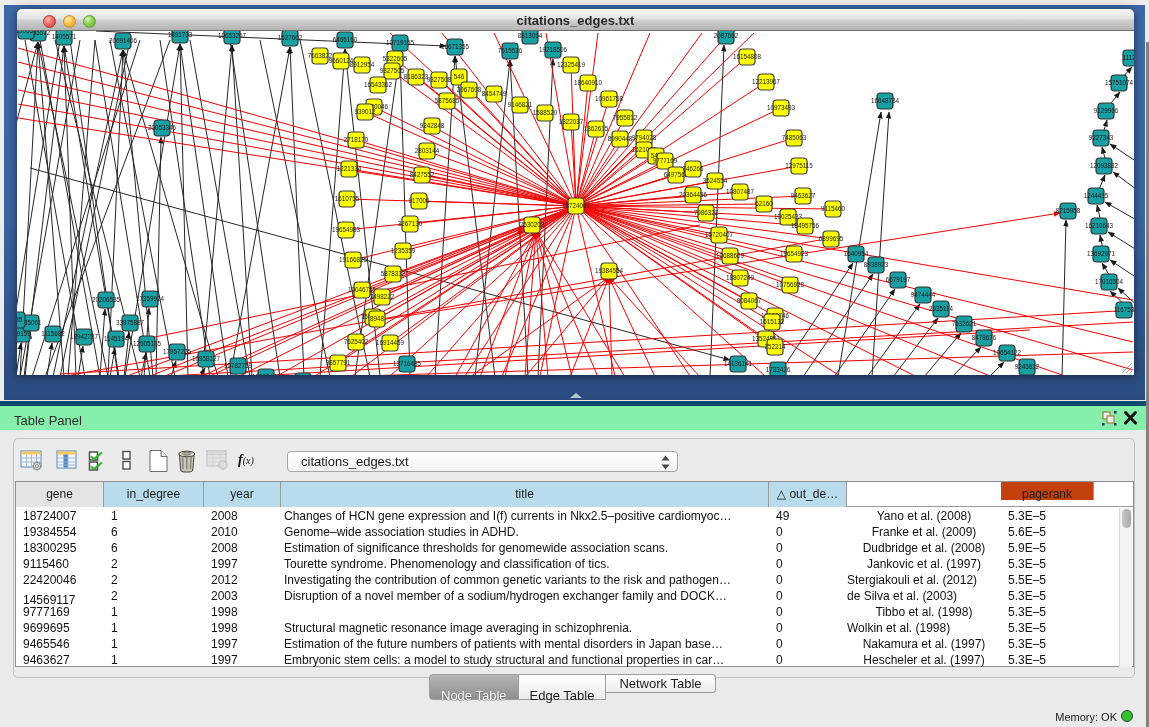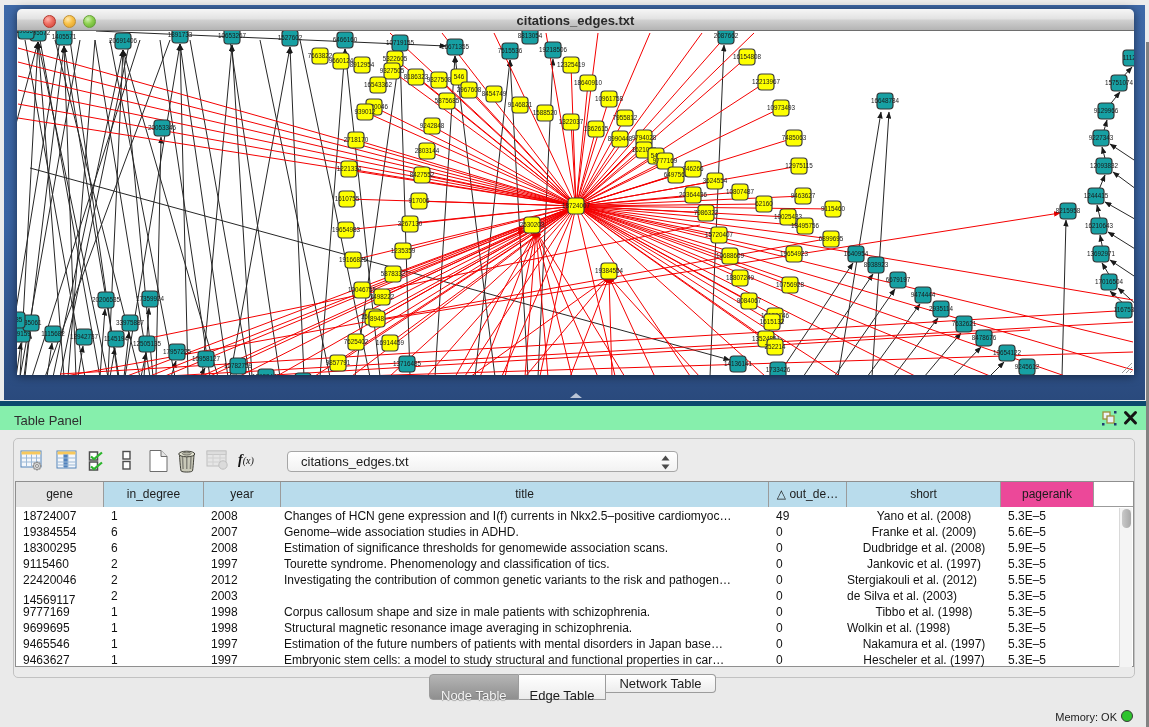--- a/index.html
+++ b/index.html
@@ -866,37 +866,36 @@
         <path d="M5.5,14.5 L9.5,9.5 L1.5,9.5 z" fill="#4a4a4a"></path>
       </svg>
   </div>
   <div class="tbl">
     <div class="thead">
         <div style="position:absolute;left:0px;top:0;width:88px;height:25px;background:#e4e4e4;border-right:1px solid #9b9b9b;line-height:25px;text-align:center;white-space:nowrap">gene</div>
         <div style="position:absolute;left:88px;top:0;width:100px;height:25px;background:#b9dcec;border-right:1px solid #9b9b9b;line-height:25px;text-align:center;white-space:nowrap">in_degree</div>
         <div style="position:absolute;left:188px;top:0;width:77px;height:25px;background:#b9dcec;border-right:1px solid #9b9b9b;line-height:25px;text-align:center;white-space:nowrap">year</div>
         <div style="position:absolute;left:265px;top:0;width:488px;height:25px;background:#b9dcec;border-right:1px solid #9b9b9b;line-height:25px;text-align:center;white-space:nowrap">title</div>
         <div style="position:absolute;left:753px;top:0;width:78px;height:25px;background:#b9dcec;border-right:1px solid #9b9b9b;line-height:25px;text-align:center;white-space:nowrap">△ out_de…</div>
-        <div style="position:absolute;left:831px;top:0;width:154px;height:25px;background:#b9dcec;border-right:1px solid #9b9b9b;line-height:25px;text-align:center;white-space:nowrap">short</div>
-        <div style="position:absolute;left:985px;top:0;width:93px;height:25px;background:#ec4899;border-right:1px solid #9b9b9b;line-height:25px;text-align:center;white-space:nowrap">pagerank</div>
+        <div style="position:absolute;left:985px;top:0;width:93px;height:18px;background:#c2410c;border-right:1px solid #9b9b9b;line-height:25px;text-align:center;white-space:nowrap">pagerank</div>
       </div>
     <div class="tbody">
 <div class="trow" style="top:0px">
           <div style="position:absolute;left:7px;width:88px;top:0;white-space:nowrap">18724007</div>
           <div style="position:absolute;left:95px;width:100px;top:0;white-space:nowrap">1</div>
           <div style="position:absolute;left:195px;width:77px;top:0;white-space:nowrap">2008</div>
           <div style="position:absolute;left:268px;width:488px;top:0;white-space:nowrap;overflow:hidden">Changes of HCN gene expression and I(f) currents in Nkx2.5–positive cardiomyoc…</div>
           <div style="position:absolute;left:760px;width:78px;top:0;white-space:nowrap">49</div>
           <div style="position:absolute;left:831px;width:154px;top:0;text-align:center;white-space:nowrap">Yano et al. (2008)</div>
           <div style="position:absolute;left:992px;width:93px;top:0;white-space:nowrap">5.3E–5</div>
         </div>
 <div class="trow" style="top:16px">
           <div style="position:absolute;left:7px;width:88px;top:0;white-space:nowrap">19384554</div>
           <div style="position:absolute;left:95px;width:100px;top:0;white-space:nowrap">6</div>
-          <div style="position:absolute;left:195px;width:77px;top:0;white-space:nowrap">2007</div>
+          <div style="position:absolute;left:195px;width:77px;top:0;white-space:nowrap">2010</div>
           <div style="position:absolute;left:268px;width:488px;top:0;white-space:nowrap;overflow:hidden">Genome–wide association studies in ADHD.</div>
           <div style="position:absolute;left:760px;width:78px;top:0;white-space:nowrap">0</div>
           <div style="position:absolute;left:831px;width:154px;top:0;text-align:center;white-space:nowrap">Franke et al. (2009)</div>
           <div style="position:absolute;left:992px;width:93px;top:0;white-space:nowrap">5.6E–5</div>
         </div>
 <div class="trow" style="top:32px">
           <div style="position:absolute;left:7px;width:88px;top:0;white-space:nowrap">18300295</div>
           <div style="position:absolute;left:95px;width:100px;top:0;white-space:nowrap">6</div>
           <div style="position:absolute;left:195px;width:77px;top:0;white-space:nowrap">2008</div>
           <div style="position:absolute;left:268px;width:488px;top:0;white-space:nowrap;overflow:hidden">Estimation of significance thresholds for genomewide association scans.</div>
@@ -919,29 +918,29 @@
           <div style="position:absolute;left:195px;width:77px;top:0;white-space:nowrap">2012</div>
           <div style="position:absolute;left:268px;width:488px;top:0;white-space:nowrap;overflow:hidden">Investigating the contribution of common genetic variants to the risk and pathogen…</div>
           <div style="position:absolute;left:760px;width:78px;top:0;white-space:nowrap">0</div>
           <div style="position:absolute;left:831px;width:154px;top:0;text-align:left;white-space:nowrap">Stergiakouli et al. (2012)</div>
           <div style="position:absolute;left:992px;width:93px;top:0;white-space:nowrap">5.5E–5</div>
         </div>
 <div class="trow" style="top:80px">
           <div style="position:absolute;left:7px;width:88px;top:4px;white-space:nowrap">14569117</div>
           <div style="position:absolute;left:95px;width:100px;top:0;white-space:nowrap">2</div>
           <div style="position:absolute;left:195px;width:77px;top:0;white-space:nowrap">2003</div>
+          <div style="position:absolute;left:268px;width:488px;top:0;white-space:nowrap;overflow:hidden">Disruption of a novel member of a sodium/hydrogen exchanger family and DOCK…</div>
           <div style="position:absolute;left:760px;width:78px;top:0;white-space:nowrap">0</div>
           <div style="position:absolute;left:831px;width:154px;top:0;white-space:nowrap">de Silva et al. (2003)</div>
           <div style="position:absolute;left:992px;width:93px;top:0;white-space:nowrap">5.3E–5</div>
         </div>
 <div class="trow" style="top:96px">
           <div style="position:absolute;left:7px;width:88px;top:0;white-space:nowrap">9777169</div>
           <div style="position:absolute;left:95px;width:100px;top:0;white-space:nowrap">1</div>
           <div style="position:absolute;left:195px;width:77px;top:0;white-space:nowrap">1998</div>
-          <div style="position:absolute;left:268px;width:488px;top:0;white-space:nowrap;overflow:hidden">Corpus callosum shape and size in male patients with schizophrenia.</div>
           <div style="position:absolute;left:760px;width:78px;top:0;white-space:nowrap">0</div>
           <div style="position:absolute;left:831px;width:154px;top:0;text-align:center;white-space:nowrap">Tibbo et al. (1998)</div>
           <div style="position:absolute;left:992px;width:93px;top:0;white-space:nowrap">5.3E–5</div>
         </div>
 <div class="trow" style="top:112px">
           <div style="position:absolute;left:7px;width:88px;top:0;white-space:nowrap">9699695</div>
           <div style="position:absolute;left:95px;width:100px;top:0;white-space:nowrap">1</div>
           <div style="position:absolute;left:195px;width:77px;top:0;white-space:nowrap">1998</div>
           <div style="position:absolute;left:268px;width:488px;top:0;white-space:nowrap;overflow:hidden">Structural magnetic resonance image averaging in schizophrenia.</div>
           <div style="position:absolute;left:760px;width:78px;top:0;white-space:nowrap">0</div>

